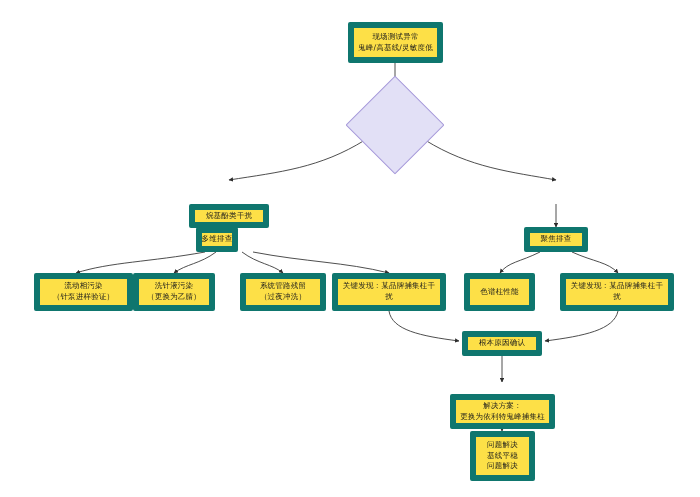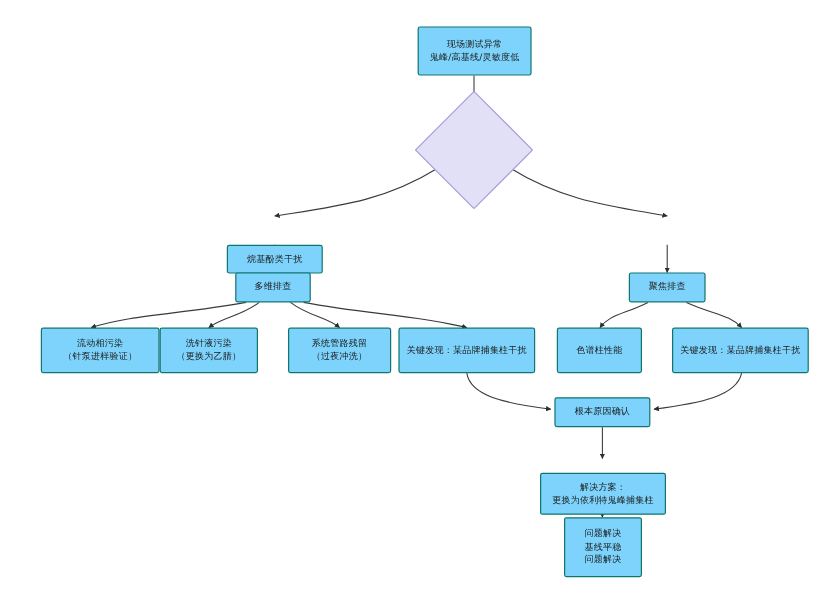--- a/index.html
+++ b/index.html
@@ -7,22 +7,22 @@
     font-family:"DejaVu Sans","Liberation Sans",sans-serif;
     width:700px;height:497px;overflow:hidden;
   }
   #stage{position:relative;width:700px;height:497px;background:#ffffff;}
 
   svg#edges{position:absolute;left:0;top:0;width:700px;height:497px;pointer-events:none;}
 
   .node{
     position:absolute;
     box-sizing:border-box;
-    background:#7dd3fc;
-    border:1px solid #0f766e;
+    background:#fde047;
+    border:6px solid #0f766e;
     border-radius:2px;
     display:flex;
     flex-direction:column;
     align-items:center;
     justify-content:center;
     text-align:center;
     color:#1b1b1b;
     font-size:7.5px;
     line-height:1.45;
     letter-spacing:.2px;
@@ -91,21 +91,21 @@
     <span class="ln">鬼峰/高基线/灵敏度低</span>
   </div>
 
   <div class="diamond" style="left:360px;top:90px;width:70px;height:70px;"></div>
 
   <div class="node" style="left:189px;top:180px;width:80px;height:24px;margin-top:24px;">
     <span class="ln">烷基酚类干扰</span>
   </div>
 
 
-  <div class="node" style="left:196px;top:227px;width:63px;height:25px;">
+  <div class="node" style="left:196px;top:227px;width:42px;height:25px;">
     <span class="ln">多维排查</span>
   </div>
 
   <div class="node" style="left:524px;top:227px;width:64px;height:25px;">
     <span class="ln">聚焦排查</span>
   </div>
 
   <div class="node" style="left:34px;top:273px;width:99px;height:38px;">
     <span class="ln">流动相污染</span>
     <span class="ln">（针泵进样验证）</span>

